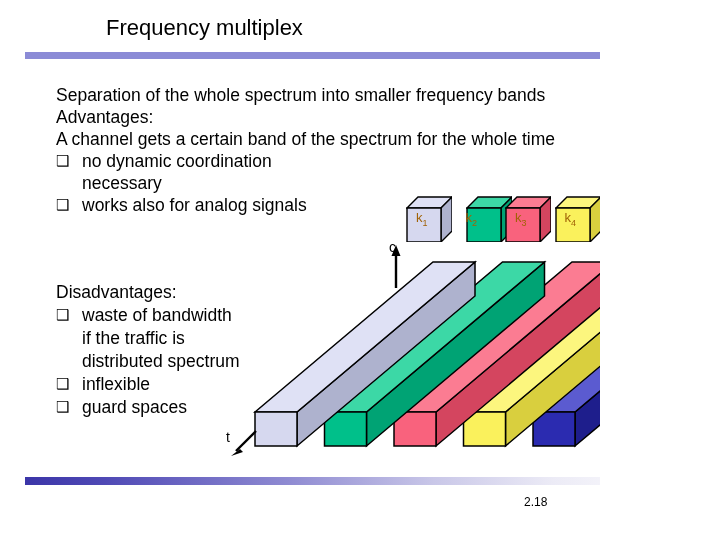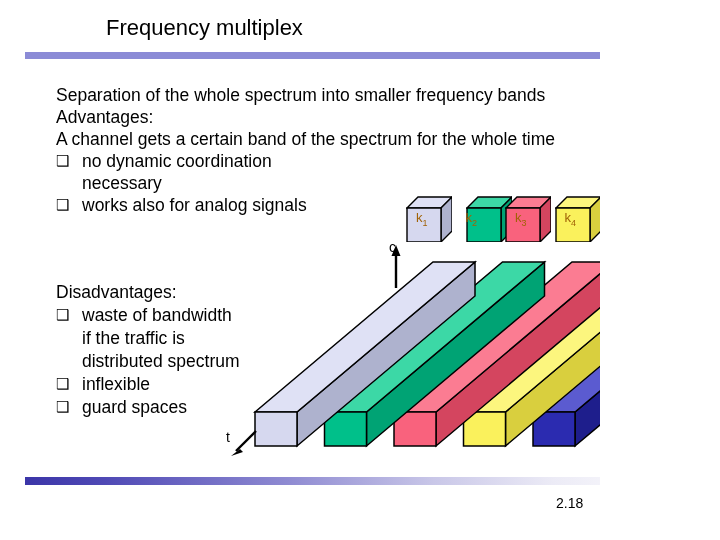--- a/index.html
+++ b/index.html
@@ -115,23 +115,23 @@
   #bottom-rule {
     position: absolute;
     left: 25px;
     top: 477px;
     width: 660px;
     height: 8px;
     background: linear-gradient(to right, #3B35A8 0%, #4f49b5 12%, #8f8bd2 40%, #c9c7e8 62%, #ecebf6 80%, #ffffff 100%);
   }
   #page-num {
     position: absolute;
-    left: 556px;
+    left: 524px;
     top: 495px;
-    font-size: 14px;
+    font-size: 12px;
     color: #000;
   }
   #phone-icon {
     position: absolute;
     left: 612px;
     top: 442px;
     width: 100px;
     height: 96px;
   }
 </style>

